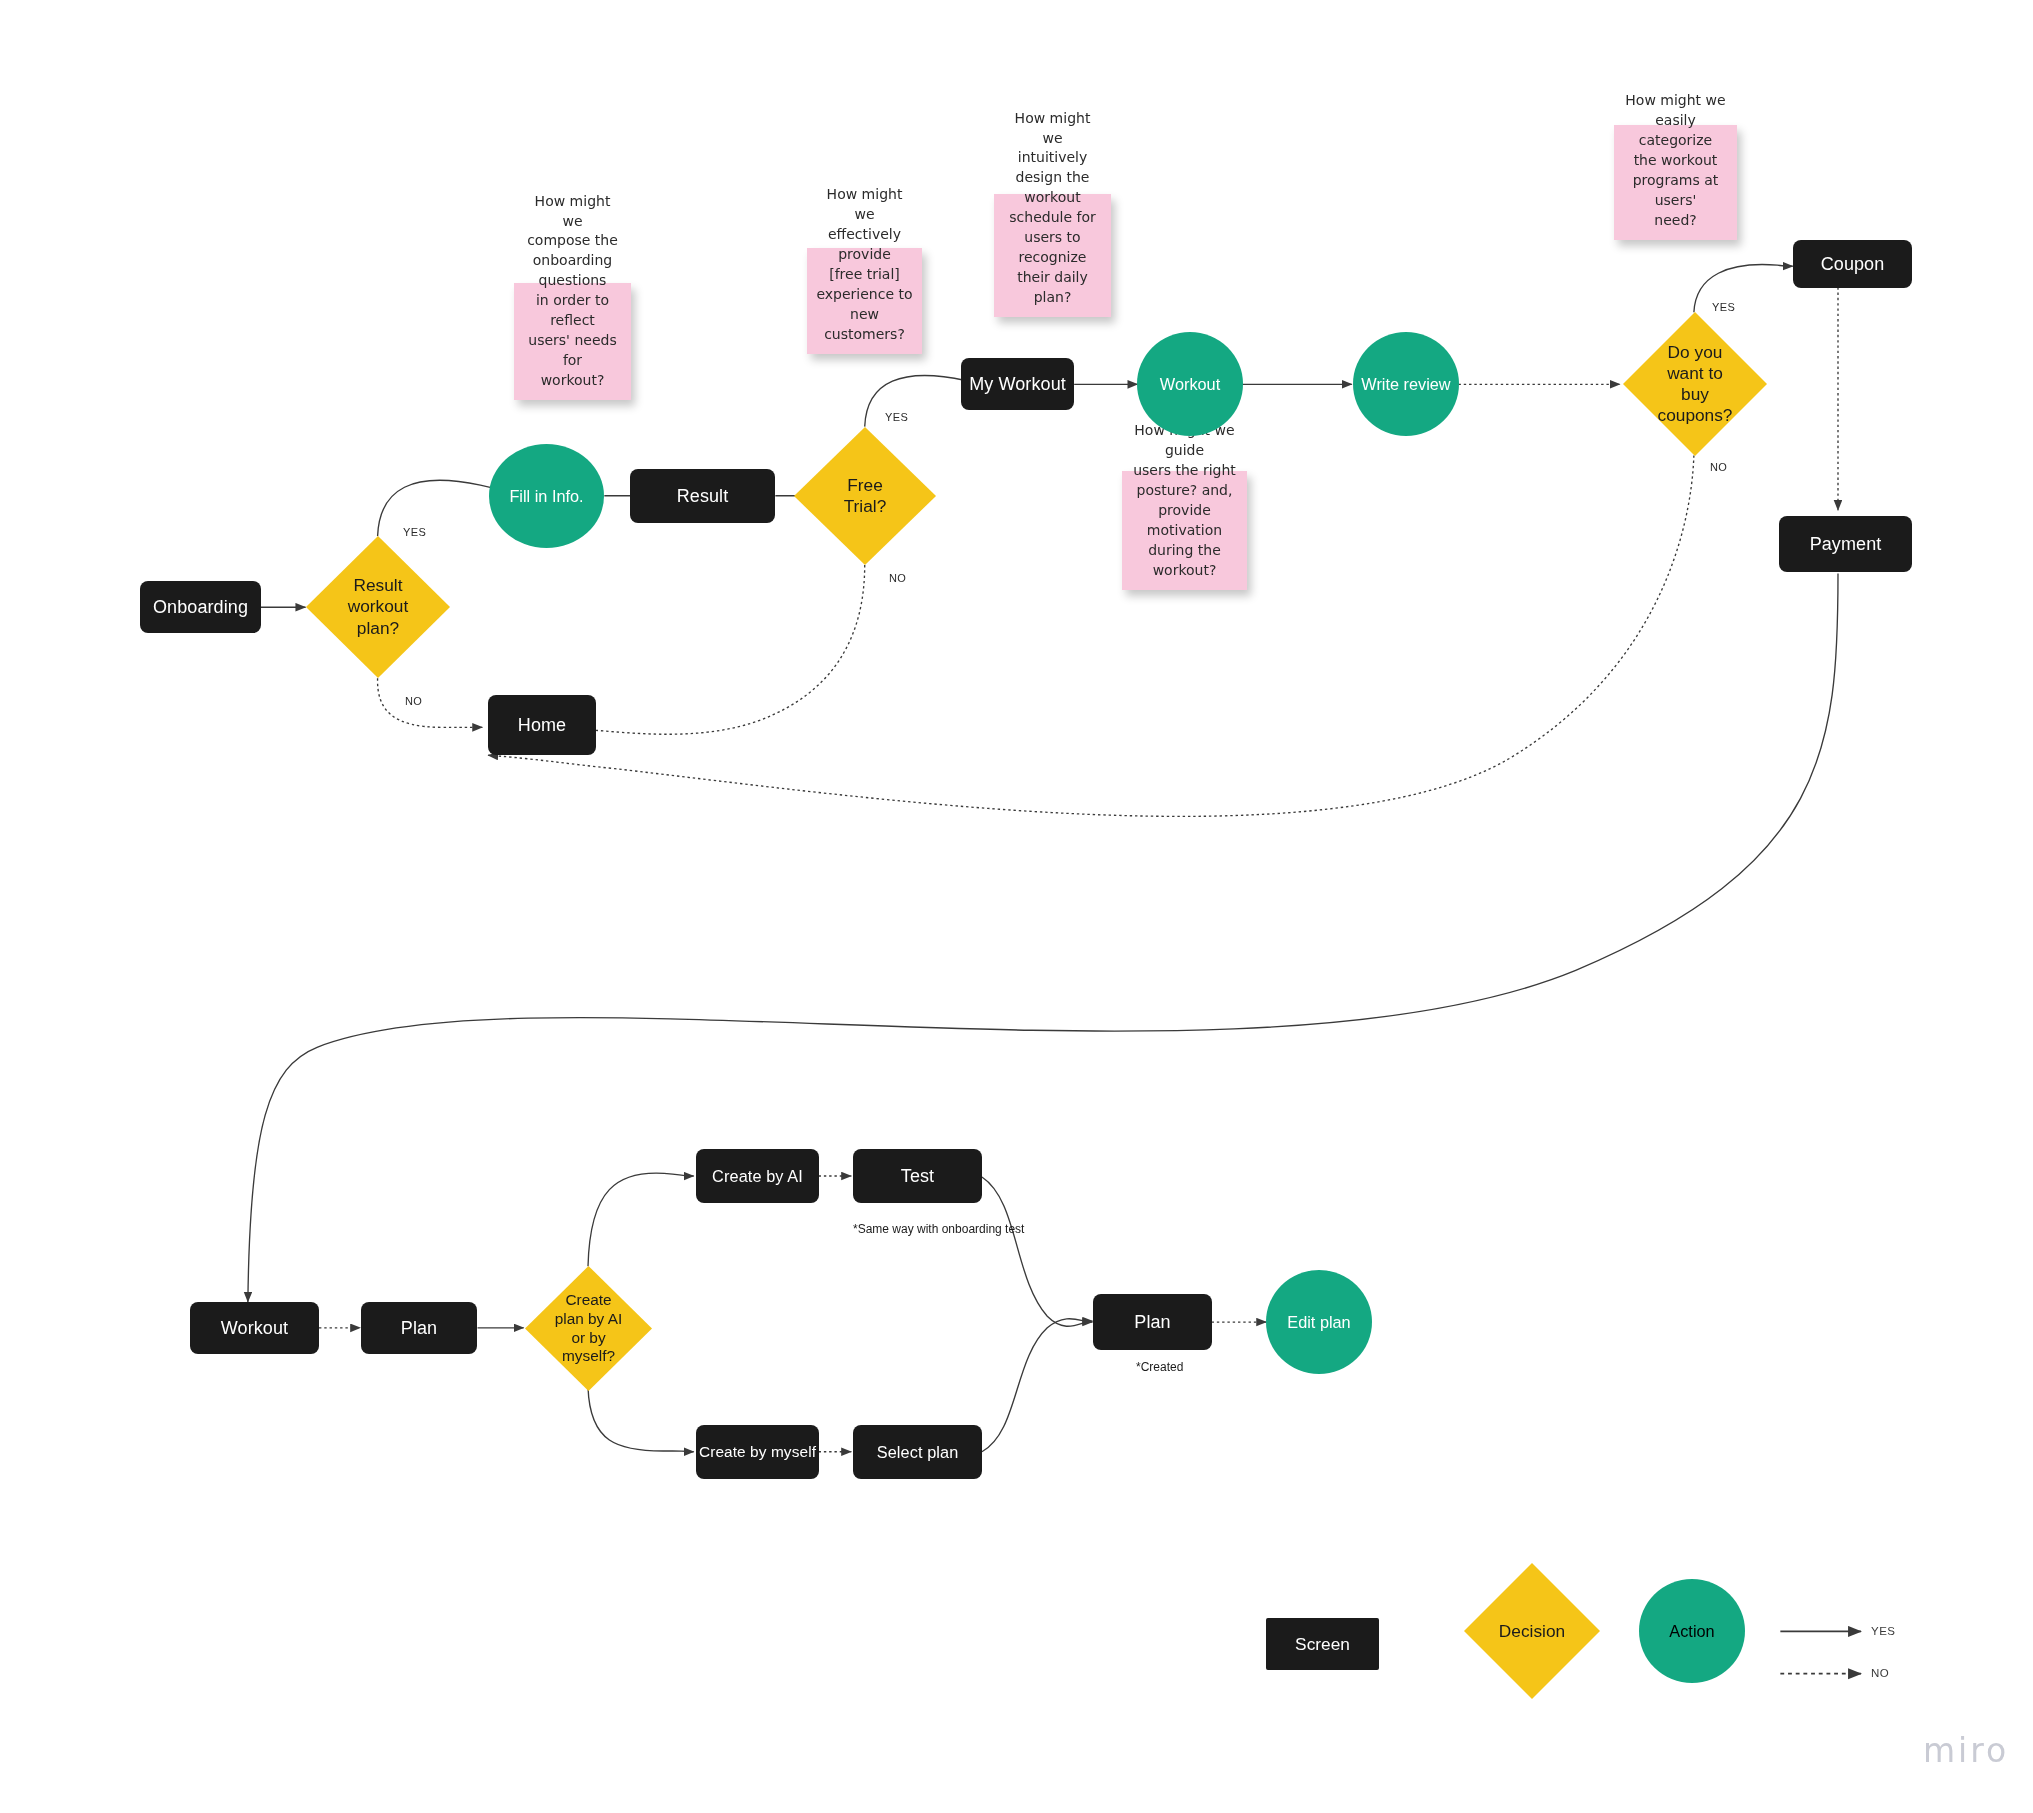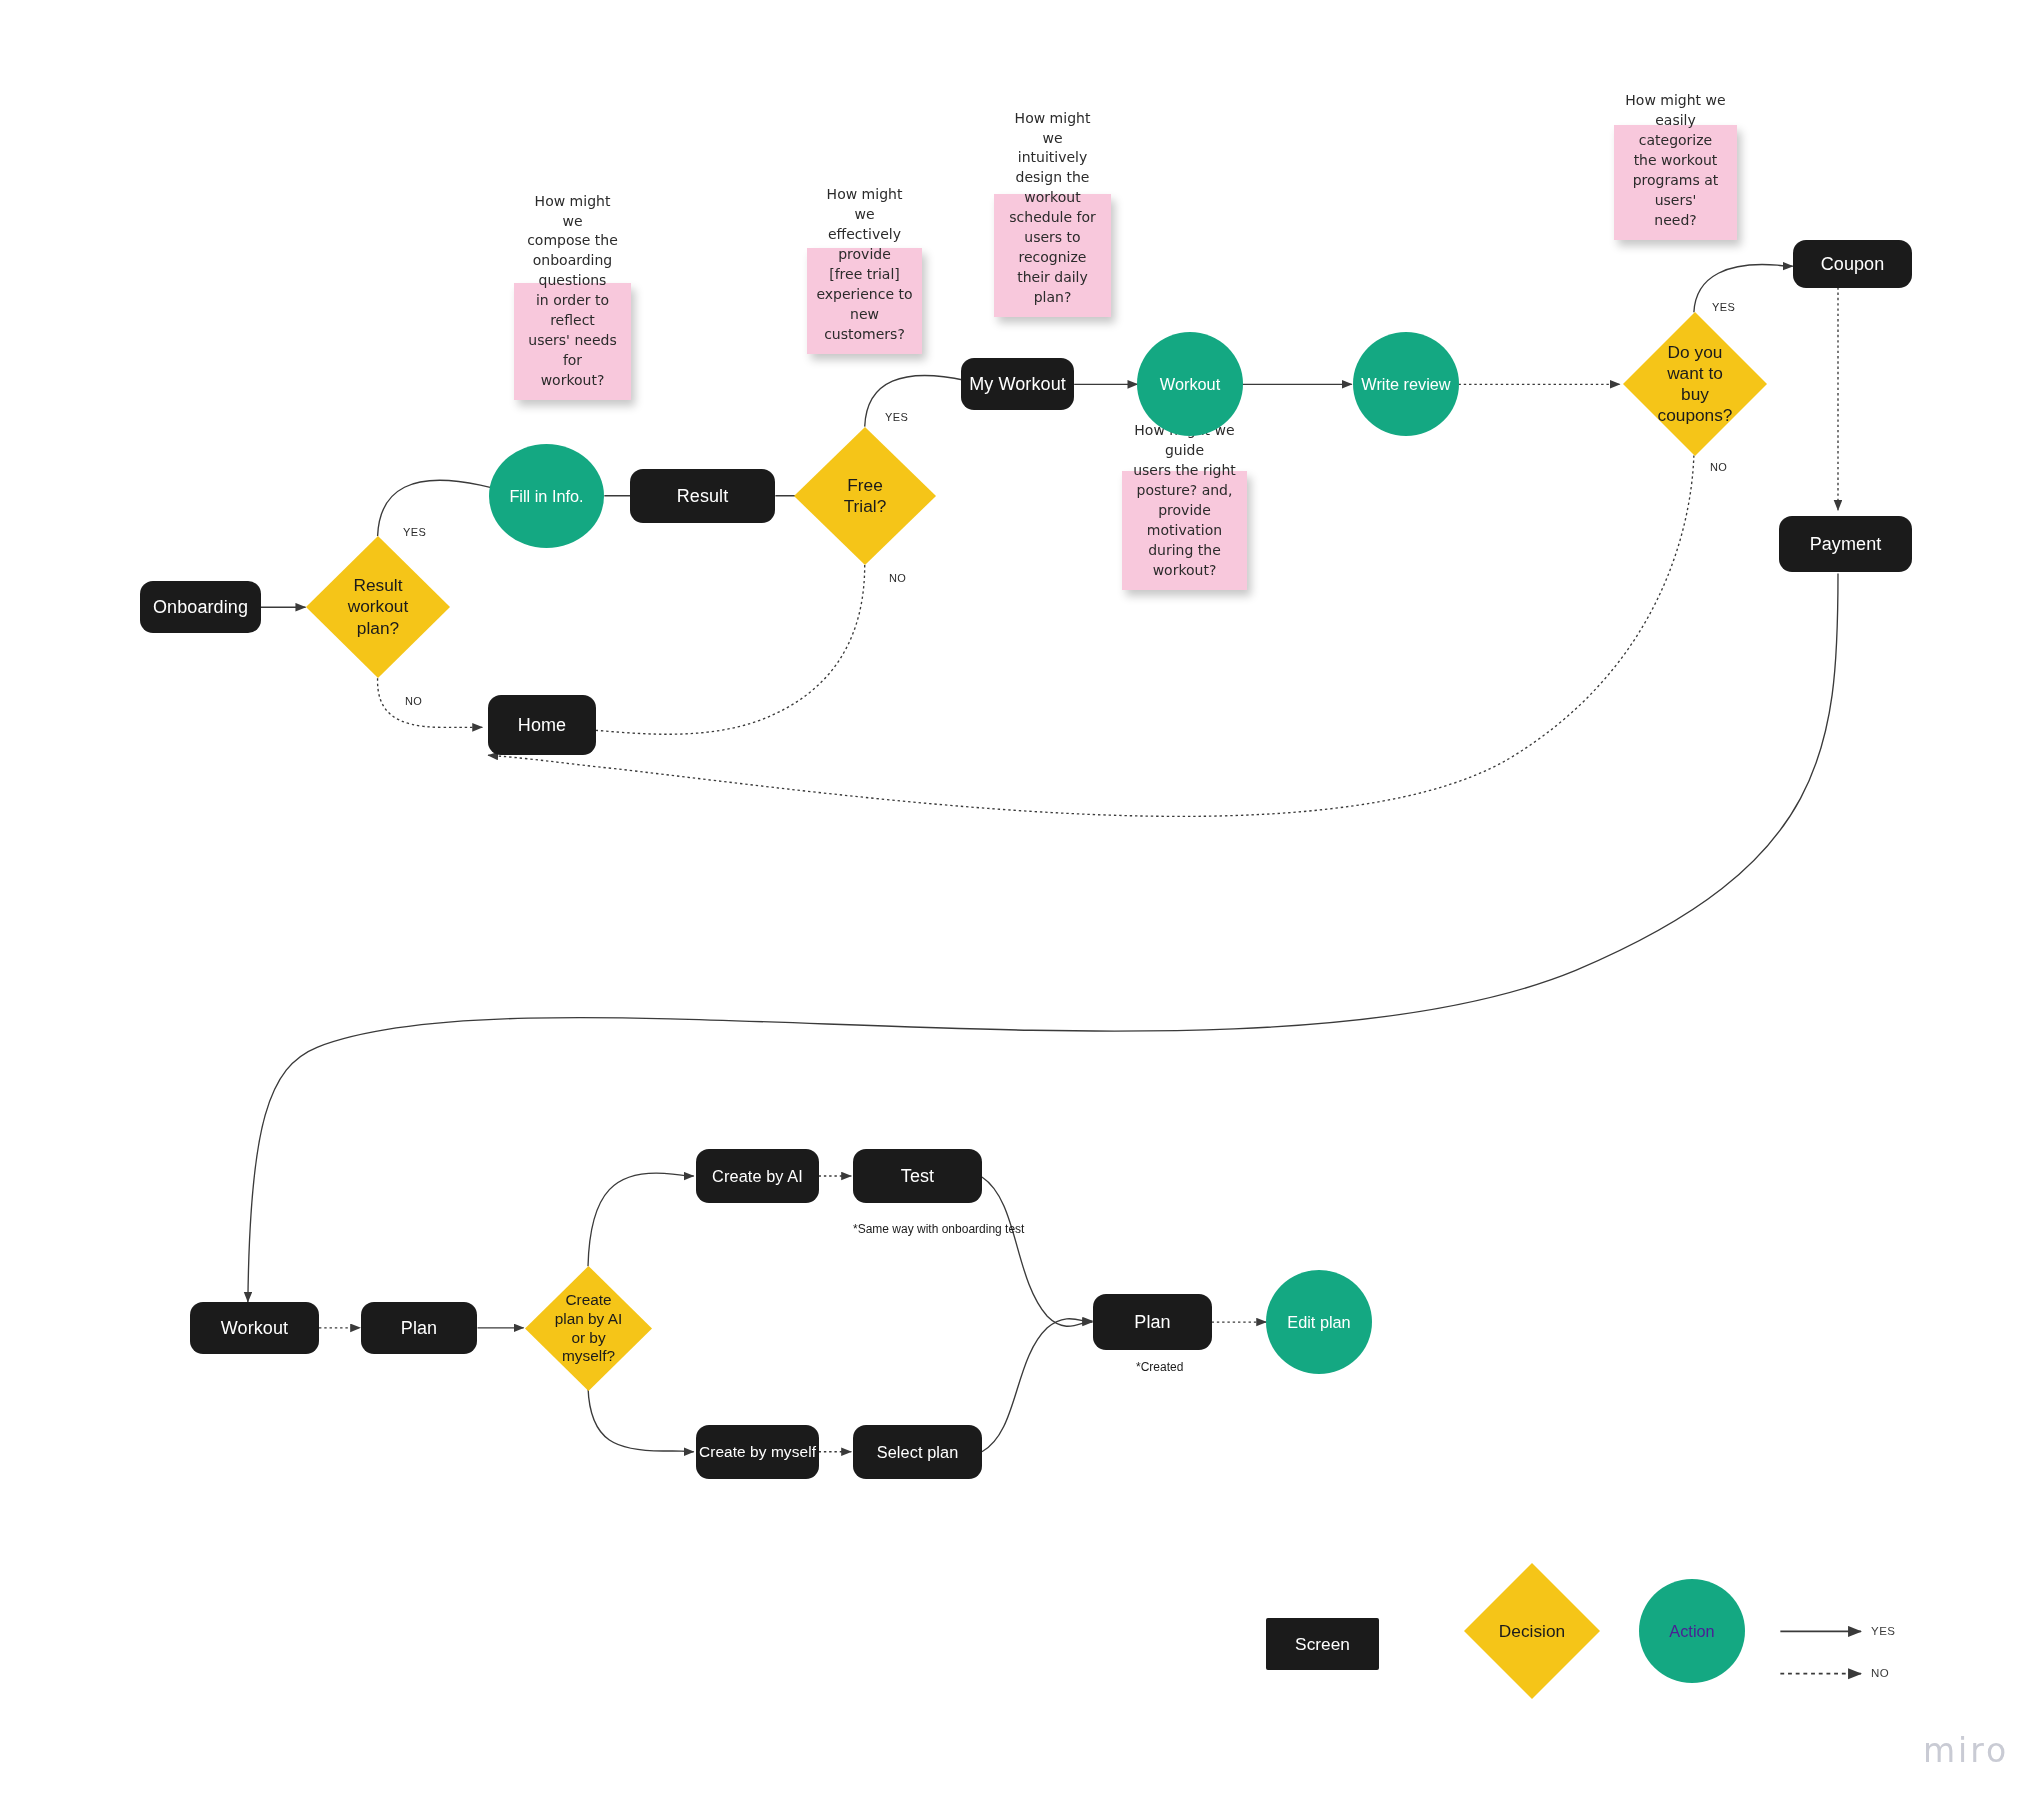--- a/index.html
+++ b/index.html
@@ -8,21 +8,21 @@
     font-family:"Liberation Sans", sans-serif;
     -webkit-font-smoothing:antialiased;
   }
   #board{position:absolute;inset:0;}
 
   svg.edges{position:absolute;left:0;top:0;width:2034px;height:1814px;pointer-events:none;}
 
   .node{position:absolute;box-sizing:border-box;display:flex;align-items:center;justify-content:center;text-align:center;}
 
   .screen{
-    background:#1b1b1b;color:#ffffff;border-radius:13px;
+    background:#1b1b1b;color:#ffffff;border-radius:8px;
     font-size:18px;line-height:1.25;letter-spacing:0.1px;
   }
   .action{
     background:#14a882;color:#ffffff;border-radius:50%;
     font-size:16.3px;line-height:1.25;
   }
   .decision{
     color:#1b1b1b;font-size:17.3px;line-height:1.22;font-weight:400;
   }
   .decision .dshape{
@@ -51,21 +51,21 @@
     font-family:"Liberation Sans", sans-serif;white-space:nowrap;
   }
 
   
   .legend-screen{
     position:absolute;background:#1b1b1b;color:#fff;border-radius:1.9px;
     display:flex;align-items:center;justify-content:center;font-size:17.3px;margin-top:12px;
   }
   .legend-decision{position:absolute;color:#1b1b1b;font-size:17.3px;
     display:flex;align-items:center;justify-content:center;}
-  .legend-action{position:absolute;background:#14a882;color:#4c1d95;border-radius:50%;
+  .legend-action{position:absolute;background:#14a882;color:#000000;border-radius:50%;
     display:flex;align-items:center;justify-content:center;font-size:16.3px;text-align:center;}
   .legend-key{position:absolute;font-size:11.5px;color:#3a3a3a;letter-spacing:0.5px;}
 
   .miro{
     position:absolute;right:25px;bottom:44px;color:#c9cbd4;
     font-size:33px;letter-spacing:2.9px;font-family:"DejaVu Sans", sans-serif;
   }
 </style>
 </head>
 <body>

